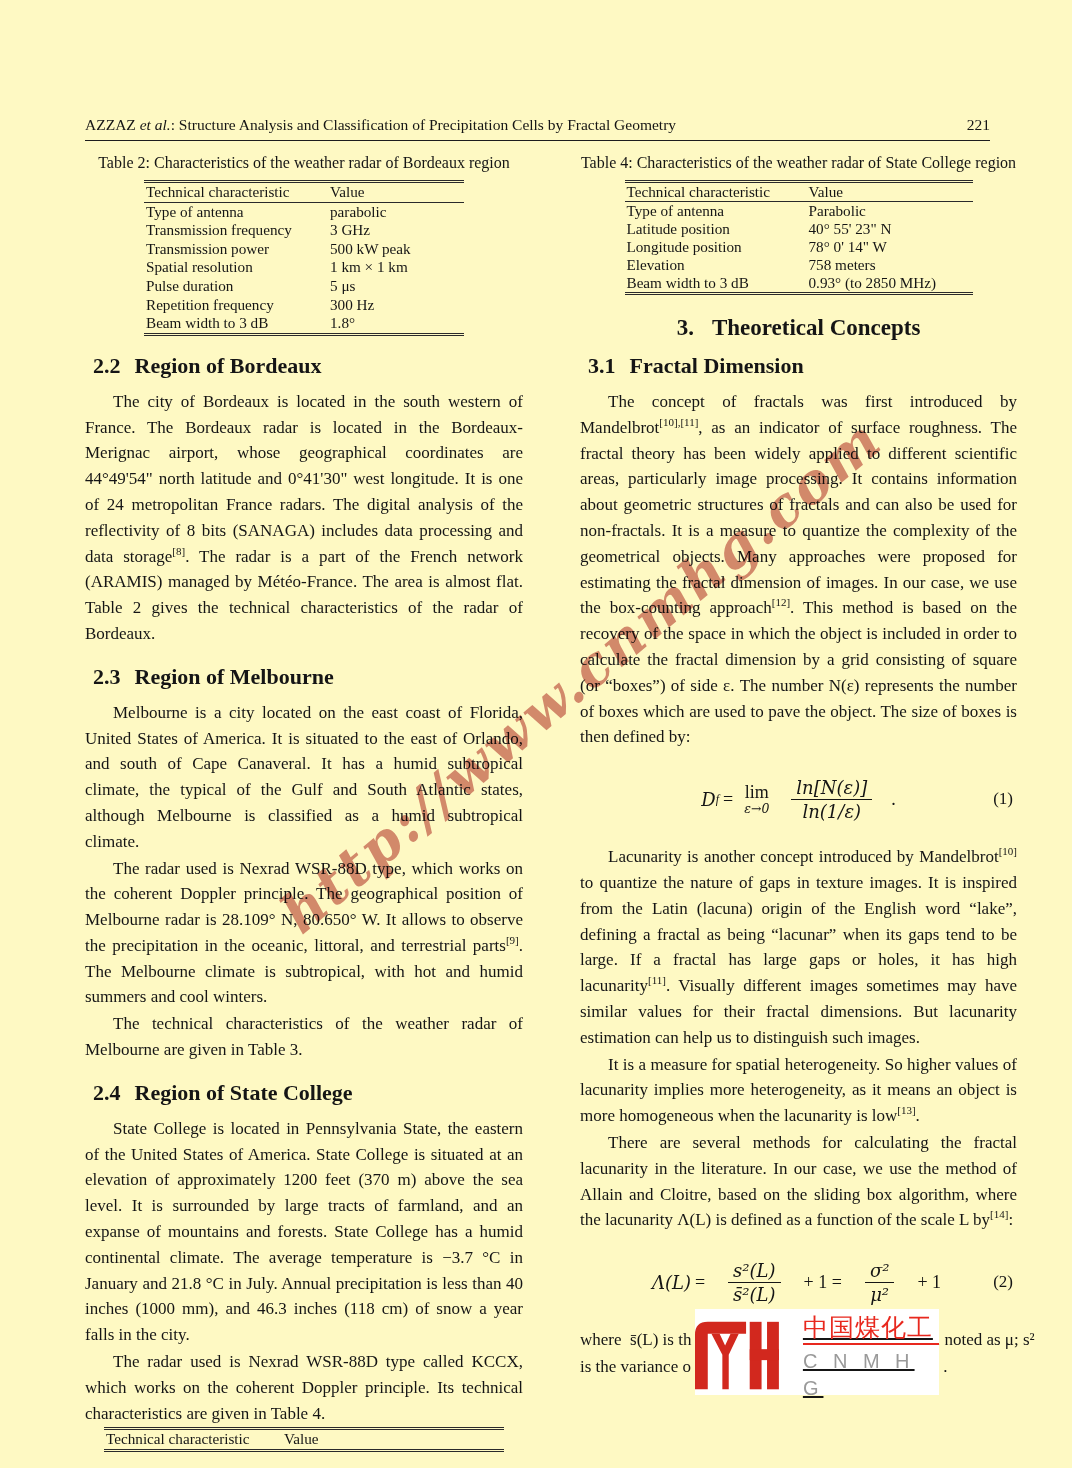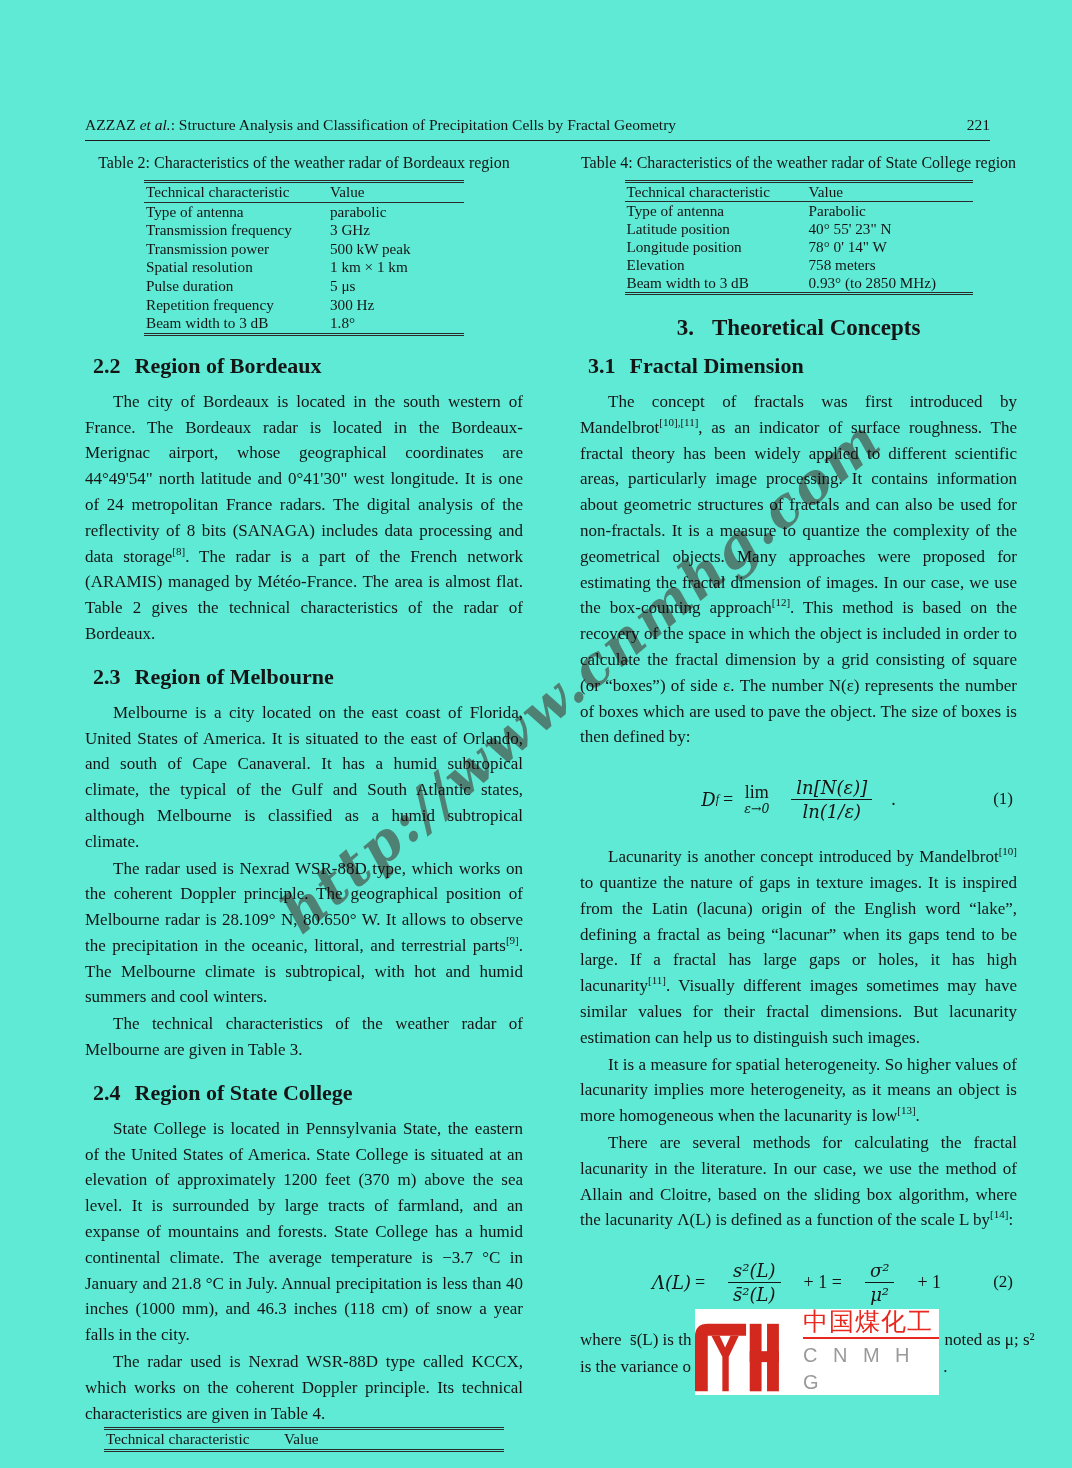--- a/index.html
+++ b/index.html
@@ -1,19 +1,19 @@
 <!DOCTYPE html>
 <html><head>
 <meta charset="utf-8">
 <style>
   html,body{margin:0;padding:0;background:#e8e8e8;}
   .page{
     position:relative;
     width:1072px;height:1468px;
-    background:#5eead4;
+    background:#fef9c3;
     font-family:"Liberation Serif","DejaVu Serif",serif;
     color:#151515;
     overflow:hidden;
     margin:0 auto;
   }
   
   .running-head{
     position:absolute;left:85px;top:116px;width:905px;
     font-size:15.5px;
     border-bottom:1.6px solid #1d1d1d;
@@ -62,21 +62,21 @@
   .lim .limsub{font-size:12.5px;}
   .eqgap{margin:0 4px;}
   sub.fsub{font-size:12px;font-style:italic;}
   
   .where-wrap{position:relative;margin-top:14px;font-size:17px;line-height:26.5px;}
   .where-line{white-space:pre;}
   .gap1{display:inline-block;width:236px;}
   .gap2{display:inline-block;width:243px;}
   .cnmhg-logo{
     position:absolute;left:115px;top:-18px;width:244px;height:86px;
-    background:#ffffff;display:flex;align-items:flex-end;gap:24px;z-index:3;
+    background:#ffffff;display:flex;align-items:flex-start;gap:24px;z-index:3;text-decoration:underline;
   }
   .logo-right{padding-top:6px;}
   .logo-cn{font-size:25px;color:#e8281e;letter-spacing:1px;line-height:1.05;
     border-bottom:2px solid #e8281e;padding-bottom:2px;font-family:"DejaVu Sans",sans-serif;}
   .logo-en{font-size:20px;color:#9a9a9a;letter-spacing:5px;margin-top:3px;
     font-family:"Liberation Sans","DejaVu Sans",sans-serif;}
   
   .watermark{
     position:absolute;left:268px;top:896px;
     transform:rotate(-40deg);transform-origin:0 0;

